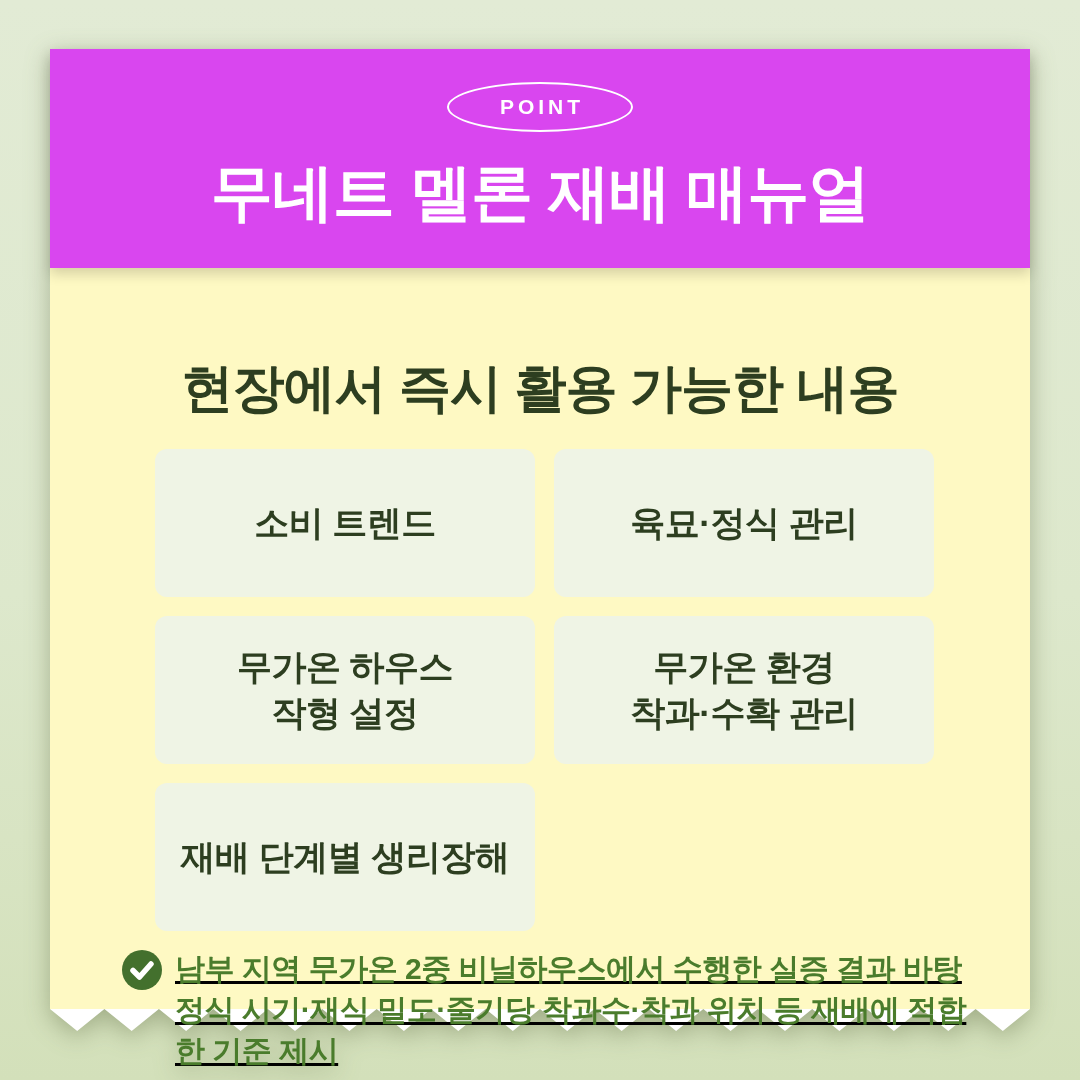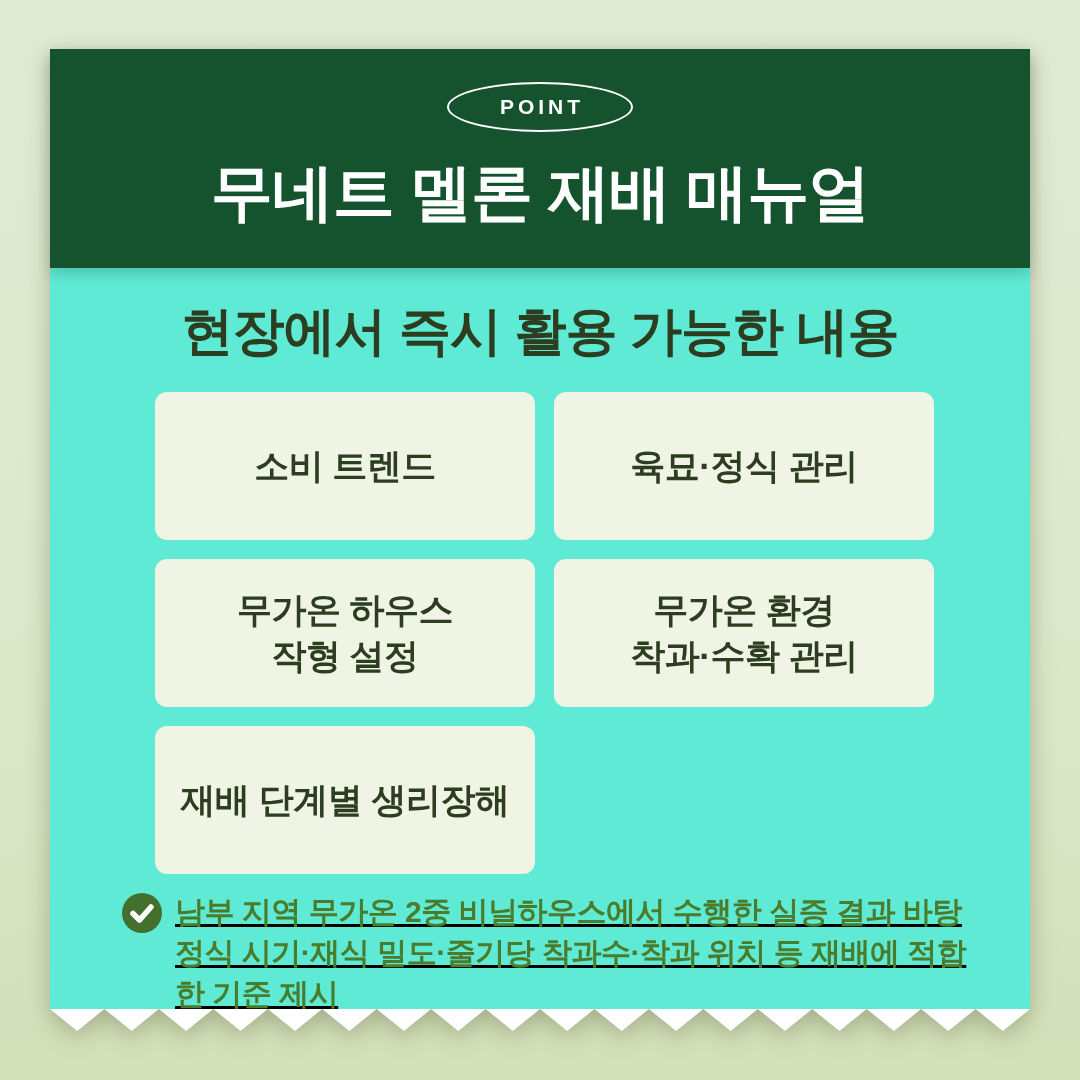--- a/index.html
+++ b/index.html
@@ -13,21 +13,21 @@
   }
   .card-wrap {
     position: absolute;
     left: 50px; top: 49px;
     width: 980px;
     filter: drop-shadow(0 6px 12px rgba(75, 90, 48, 0.38));
   }
   .card-header {
     position: relative;
     width: 980px; height: 219px;
-    background: #14532d;
+    background: #d946ef;
     display: flex; flex-direction: column; align-items: center;
     padding-top: 33px;
     box-shadow: 0 6px 12px rgba(0,0,0,0.16);
     z-index: 2;
   }
   .point-badge {
     width: 186px; height: 50px;
     border: 2px solid #ffffff;
     border-radius: 50%;
     display: flex; align-items: center; justify-content: center;
@@ -39,22 +39,22 @@
   .main-title {
     margin-top: 19px;
     color: #ffffff;
     font-size: 62px; font-weight: bold;
     letter-spacing: -1px;
     white-space: nowrap;
   }
   .card-body {
     position: relative;
     width: 980px; height: 741px;
-    background: #5eead4;
-    padding-top: 32px;
+    background: #fef9c3;
+    padding-top: 89px;
     z-index: 1;
   }
   .subtitle {
     text-align: center;
     color: #2d3e20;
     font-size: 52px; font-weight: bold;
     letter-spacing: -1px;
     line-height: 1.2;
   }
   .topic-grid {

